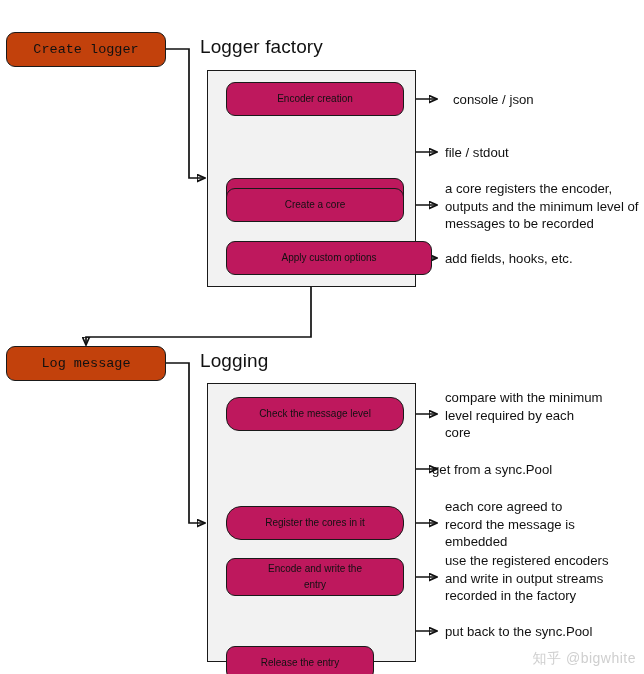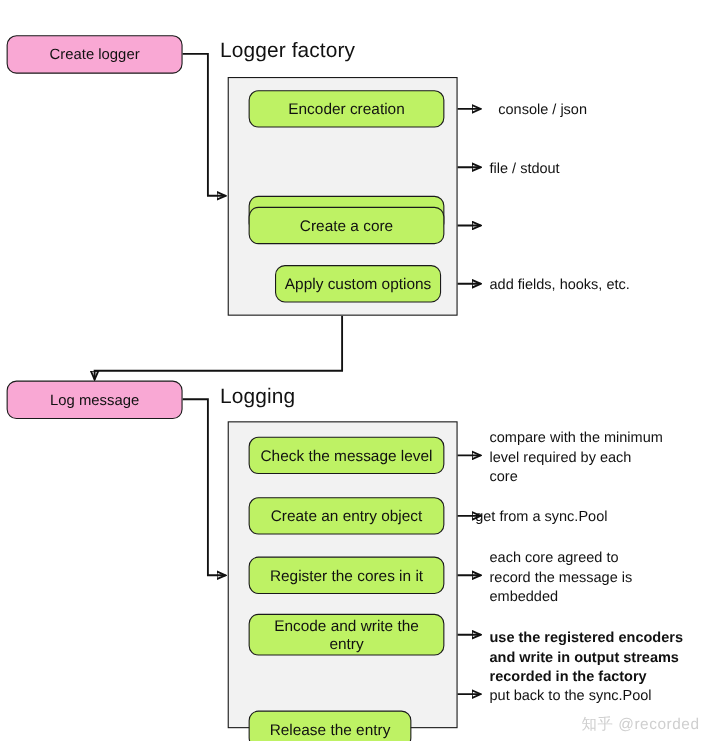--- a/index.html
+++ b/index.html
@@ -14,56 +14,57 @@
   #canvas {
     position: relative;
     width: 644px;
     height: 674px;
     background: #ffffff;
     overflow: hidden;
   }
   
   .entry-box {
     position: absolute;
-    background: #f9a8d4;
+    background: #c2410c;
     border: 1.6px solid #1a1a1a;
     border-radius: 9px;
     display: flex;
     align-items: center;
     justify-content: center;
     font-size: 13.5px;
     color: #111111;
     box-sizing: border-box;
+    font-family: Liberation Mono, monospace;
   }
   
   .section-title {
     position: absolute;
     font-size: 19px;
     color: #111111;
     letter-spacing: 0.1px;
     white-space: nowrap;
   }
   
   .panel {
     position: absolute;
     background: #f2f2f2;
     border: 1.6px solid #1a1a1a;
     box-sizing: border-box;
   }
   
   .step-box {
     position: absolute;
-    background: #bef264;
+    background: #be185d;
     border: 1.6px solid #1a1a1a;
     border-radius: 9px;
     display: flex;
     align-items: center;
     justify-content: center;
     text-align: center;
-    font-size: 14px;
+    font-size: 10px;
     line-height: 16px;
     color: #111111;
     box-sizing: border-box;
     padding: 0 6px;
   }
   
   .note {
     position: absolute;
     font-size: 13.2px;
     line-height: 17.5px;
@@ -130,46 +131,48 @@
 
   <div class="entry-box" style="left:6px; top:32px; width:160px; height:35px;">Create logger</div>
 
   <div class="section-title" style="left:200px; top:36px;">Logger factory</div>
 
   <div class="panel" style="left:207px; top:70px; width:209px; height:217px;"></div>
 
   <div class="step-box" style="left:226px; top:82px; width:178px; height:34px;">Encoder creation</div>
   <div class="step-box" style="left:226px; top:135px; width:178px; height:34px;margin-top:43px;">Output stream creation</div>
   <div class="step-box" style="left:226px; top:188px; width:178px; height:34px;">Create a core</div>
-  <div class="step-box" style="left:226px; top:241px; width:151px; height:34px;margin-left:24px;">Apply custom options</div>
+  <div class="step-box" style="left:226px; top:241px; width:206px; height:34px;">Apply custom options</div>
 
   <div class="note" style="left:453px; top:91px;">console / json</div>
   <div class="note" style="left:445px; top:144px;">file / stdout</div>
+  <div class="note" style="left:445px; top:180px;">a core registers the encoder,
+outputs and the minimum level of
+messages to be recorded</div>
   <div class="note" style="left:445px; top:250px;">add fields, hooks, etc.</div>
 
   <div class="entry-box" style="left:6px; top:346px; width:160px; height:35px;">Log message</div>
 
   <div class="section-title" style="left:200px; top:350px;">Logging</div>
 
   <div class="panel" style="left:207px; top:383px; width:209px; height:279px;"></div>
 
-  <div class="step-box" style="left:226px; top:397px; width:178px; height:34px;">Check the message level</div>
-  <div class="step-box" style="left:226px; top:452px; width:178px; height:34px;">Create an entry object</div>
-  <div class="step-box" style="left:226px; top:506px; width:178px; height:34px;">Register the cores in it</div>
+  <div class="step-box" style="left:226px; top:397px; width:178px; height:34px;border-radius:13px;">Check the message level</div>
+  <div class="step-box" style="left:226px; top:506px; width:178px; height:34px;border-radius:15px;">Register the cores in it</div>
   <div class="step-box" style="left:226px; top:558px; width:178px; height:38px; white-space:pre-line;">Encode and write the
 entry</div>
   <div class="step-box" style="left:226px; top:614px; width:148px; height:34px;margin-top:32px;">Release the entry</div>
 
   <div class="note" style="left:445px; top:389px;">compare with the minimum
 level required by each
 core</div>
   <div class="note" style="left:432px; top:461px;">get from a sync.Pool</div>
   <div class="note" style="left:445px; top:498px;">each core agreed to
 record the message is
 embedded</div>
-  <div class="note" style="left:445px; top:571px;font-weight:bold;">use the registered encoders
+  <div class="note" style="left:445px; top:552px;">use the registered encoders
 and write in output streams
 recorded in the factory</div>
   <div class="note" style="left:445px; top:623px;">put back to the sync.Pool</div>
 
-  <div class="watermark">知乎 @recorded</div>
+  <div class="watermark">知乎 @bigwhite</div>
 
 </div>
 
 </body></html>

